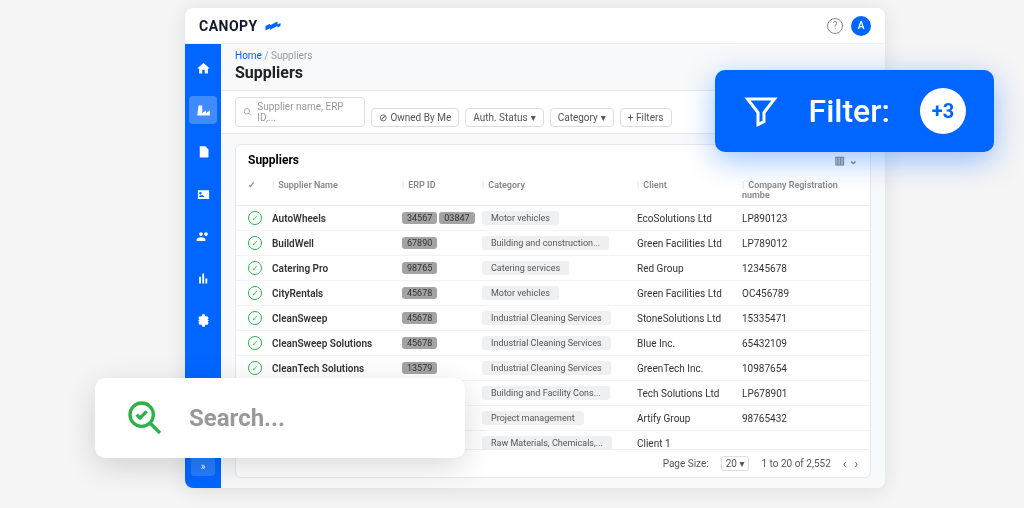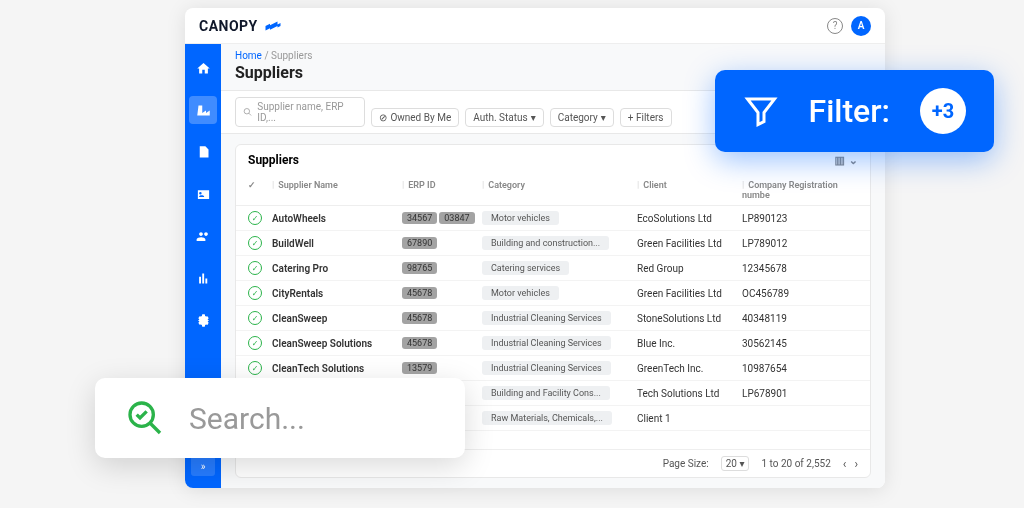--- a/index.html
+++ b/index.html
@@ -44,21 +44,21 @@
 .pagination{display:flex;justify-content:flex-end;align-items:center;gap:12px;padding:6px 12px;font-size:10px;color:#555;border-top:1px solid #eee}
 .page-select{border:1px solid #ddd;padding:1px 4px;border-radius:3px}
 .page-nav{display:flex;gap:8px}
 .page-arrow{cursor:pointer;font-size:12px;color:#555}
 .overlay-filter{position:absolute;right:30px;top:70px;background:#0066ff;color:#fff;padding:18px 28px;border-radius:10px;display:flex;align-items:center;gap:30px;box-shadow:0 8px 30px rgba(0,102,255,0.4);z-index:10}
 .overlay-filter svg{width:36px;height:36px}
 .overlay-filter-label{font-size:32px;font-weight:500}
 .overlay-filter-badge{background:#fff;color:#0066ff;border-radius:50%;width:46px;height:46px;display:flex;align-items:center;justify-content:center;font-size:20px;font-weight:700}
 .overlay-search{position:absolute;left:95px;top:378px;background:#fff;border-radius:10px;padding:20px 30px;display:flex;align-items:center;gap:24px;box-shadow:0 8px 30px rgba(0,0,0,0.15);z-index:10;width:370px}
 .overlay-search svg{width:40px;height:40px}
-.overlay-search-text{font-size:30px;color:#999;font-weight:400}
+.overlay-search-text{font-size:24px;color:#999;font-weight:700}
 .col-settings{display:flex;align-items:center;gap:4px;color:#888;font-size:11px}
 </style>
 </head>
 <body>
 
 <div class="app-container">
   <div class="top-bar">
     <div class="brand">
       <span>CANOPY</span>
       <svg class="brand-icon" viewBox="0 0 24 24" fill="#0066ff">
@@ -197,51 +197,59 @@
                 <div class="col-reg">OC456789</div>
               </div>
               <div class="table-row">
                 <div class="col-check">
                   <div class="check-icon">✓</div>
                 </div>
                 <div class="col-name name-cell">CleanSweep</div>
                 <div class="col-erp"><span class="erp-badge">45678</span></div>
                 <div class="col-cat"><span class="cat-badge">Industrial Cleaning Services</span></div>
                 <div class="col-client">StoneSolutions Ltd</div>
-                <div class="col-reg">40348119</div>
+                <div class="col-reg">15335471</div>
               </div>
               <div class="table-row">
                 <div class="col-check">
                   <div class="check-icon">✓</div>
                 </div>
                 <div class="col-name name-cell">CleanSweep Solutions</div>
                 <div class="col-erp"><span class="erp-badge">45678</span></div>
                 <div class="col-cat"><span class="cat-badge">Industrial Cleaning Services</span></div>
                 <div class="col-client">Blue Inc.</div>
-                <div class="col-reg">30562145</div>
+                <div class="col-reg">65432109</div>
               </div>
               <div class="table-row">
                 <div class="col-check">
                   <div class="check-icon">✓</div>
                 </div>
                 <div class="col-name name-cell">CleanTech Solutions</div>
                 <div class="col-erp"><span class="erp-badge">13579</span></div>
                 <div class="col-cat"><span class="cat-badge">Industrial Cleaning Services</span></div>
                 <div class="col-client">GreenTech Inc.</div>
                 <div class="col-reg">10987654</div>
               </div>
               <div class="table-row">
                 <div class="col-check">
                   <div class="check-icon">✓</div>
                 </div>
                 <div class="col-name name-cell">ConBuild Inc</div>
                 <div class="col-erp"><span class="erp-badge">54321</span></div>
                 <div class="col-cat"><span class="cat-badge">Building and Facility Cons...</span></div>
                 <div class="col-client">Tech Solutions Ltd</div>
                 <div class="col-reg">LP678901</div>
+              </div>
+              <div class="table-row">
+                <div class="col-check"></div>
+                <div class="col-name name-cell"></div>
+                <div class="col-erp"></div>
+                <div class="col-cat"><span class="cat-badge">Project management</span></div>
+                <div class="col-client">Artify Group</div>
+                <div class="col-reg">98765432</div>
               </div>
               <div class="table-row">
                 <div class="col-check"></div>
                 <div class="col-name name-cell"></div>
                 <div class="col-erp"></div>
                 <div class="col-cat"><span class="cat-badge">Raw Materials, Chemicals,...</span></div>
                 <div class="col-client">Client 1</div>
                 <div class="col-reg"></div>
               </div>
             </div>

